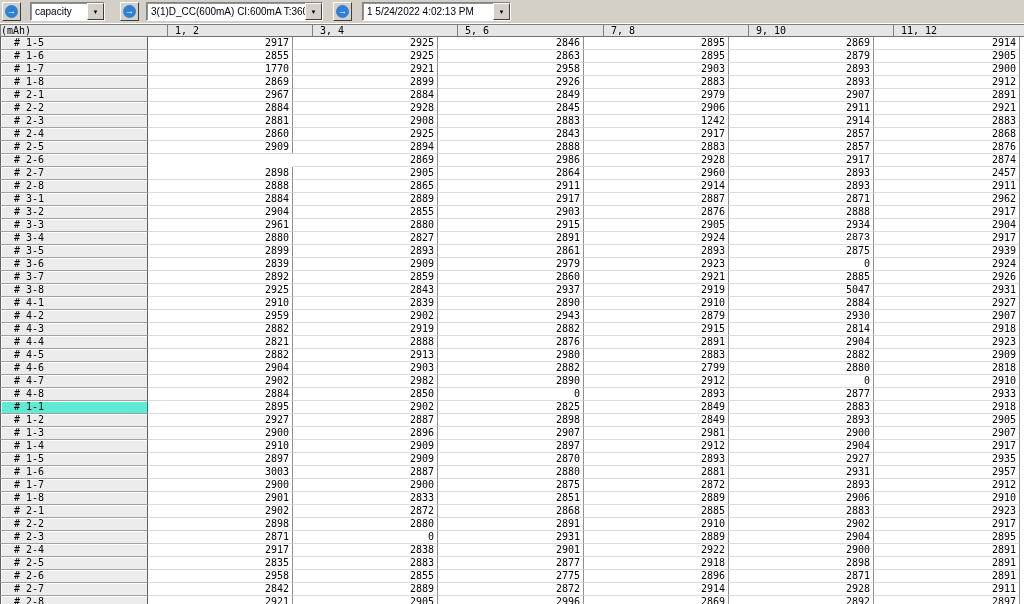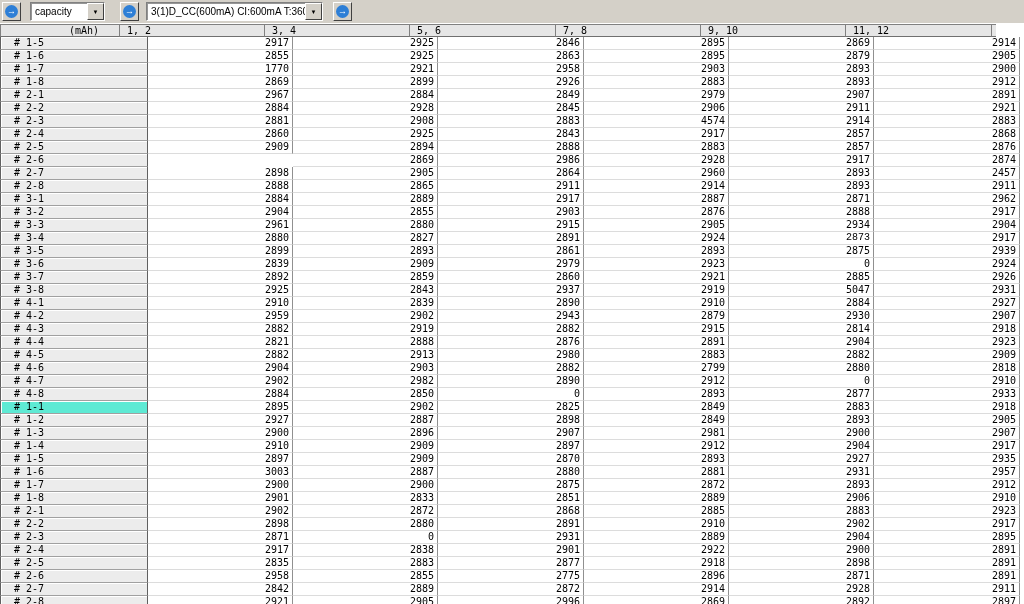--- a/index.html
+++ b/index.html
@@ -40,21 +40,21 @@
     font-size:6px; color:#000; cursor:pointer;
   }
   
   .grid { position:absolute; left:0; top:24px; font-family:"DejaVu Sans Mono", monospace; }
   .row { display:flex; height:13px; }
   .hcell {
     box-sizing:border-box; background:#e6e6e6; font-size:10px; line-height:11px;
     border-top:1px solid #808080; border-right:1px solid #808080; border-bottom:1px solid #707070;
     white-space:nowrap; overflow:hidden;
   }
-  .hcell.unit { width:120px; text-align:right; padding-right:20px; border-left:1px solid #808080; }
+  .hcell.unit { width:168px; padding-right:20px; border-left:1px solid #808080; }
   .hcell.col  { text-align:left; padding-left:7px; }
   .hcell.hsliver { width:4px; border-right:none; }
   .lcell {
     box-sizing:border-box; width:148px; background:#ececec; font-size:10px; line-height:12px;
     border-left:1px solid #606060; border-right:1px solid #606060; border-bottom:1px solid #a0a0a0;
     box-shadow:inset 1px 1px 0 #ffffff; padding-left:13px; white-space:nowrap; overflow:hidden;
   }
   .lcell.hl { background:#5eead4; }
   .dcell {
     box-sizing:border-box; background:#ffffff; font-size:10px; line-height:12px;
@@ -82,20 +82,24 @@
       <span class="go-circ">→</span>
     </button>
     <div class="combo" style="left:146px; width:177px;">
       <span class="combo-text">3(1)D_CC(600mA) CI:600mA T:360min</span>
       <span class="combo-arrow">▼</span>
     </div>
 
     <button class="go-btn" style="left:333px;">
       <span class="go-circ">→</span>
     </button>
+    <div class="combo" style="left:362px; width:149px;">
+      <span class="combo-text">1 5/24/2022 4:02:13 PM</span>
+      <span class="combo-arrow">▼</span>
+    </div>
 
   </div>
 
   <div class="grid">
       <div class="row">
         <div class="hcell unit">(mAh)</div>
         <div class="hcell col" style="width: 145px;">1, 2</div>
         <div class="hcell col" style="width: 145px;">3, 4</div>
         <div class="hcell col" style="width: 146px;">5, 6</div>
         <div class="hcell col" style="width: 145px;">7, 8</div>
@@ -161,21 +165,21 @@
         <div class="dcell" style="width: 145px;">2906</div>
         <div class="dcell" style="width: 145px;">2911</div>
         <div class="dcell" style="width: 146px;">2921</div>
         <div class="bsliver"></div>
       </div>
       <div class="row">
         <div class="lcell"># 2-3</div>
         <div class="dcell" style="width: 145px;">2881</div>
         <div class="dcell" style="width: 145px;">2908</div>
         <div class="dcell" style="width: 146px;">2883</div>
-        <div class="dcell" style="width: 145px;">4574</div>
+        <div class="dcell" style="width: 145px;">1242</div>
         <div class="dcell" style="width: 145px;">2914</div>
         <div class="dcell" style="width: 146px;">2883</div>
         <div class="bsliver"></div>
       </div>
       <div class="row">
         <div class="lcell"># 2-4</div>
         <div class="dcell" style="width: 145px;">2860</div>
         <div class="dcell" style="width: 145px;">2925</div>
         <div class="dcell" style="width: 146px;">2843</div>
         <div class="dcell" style="width: 145px;">2917</div>

